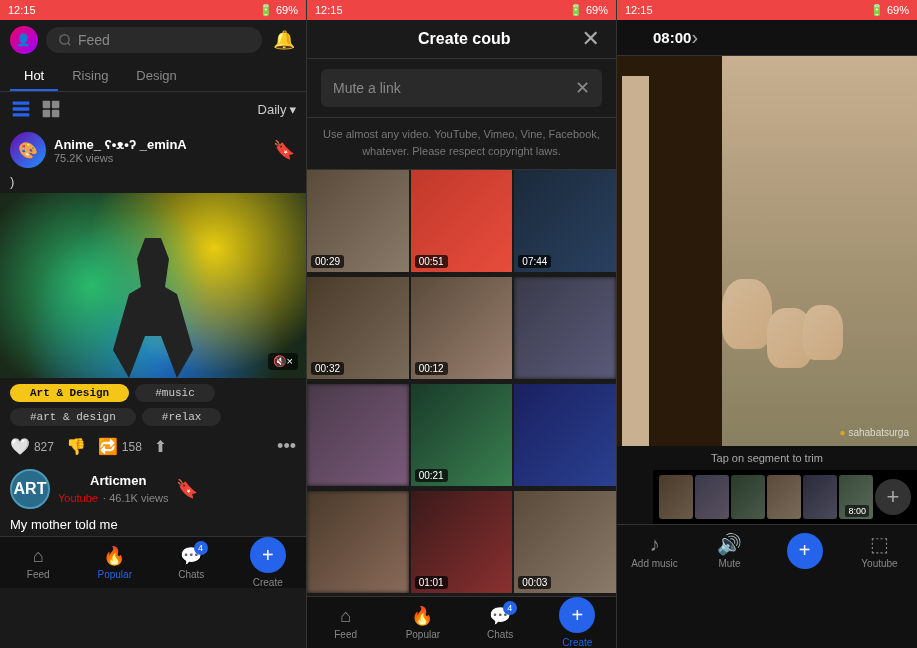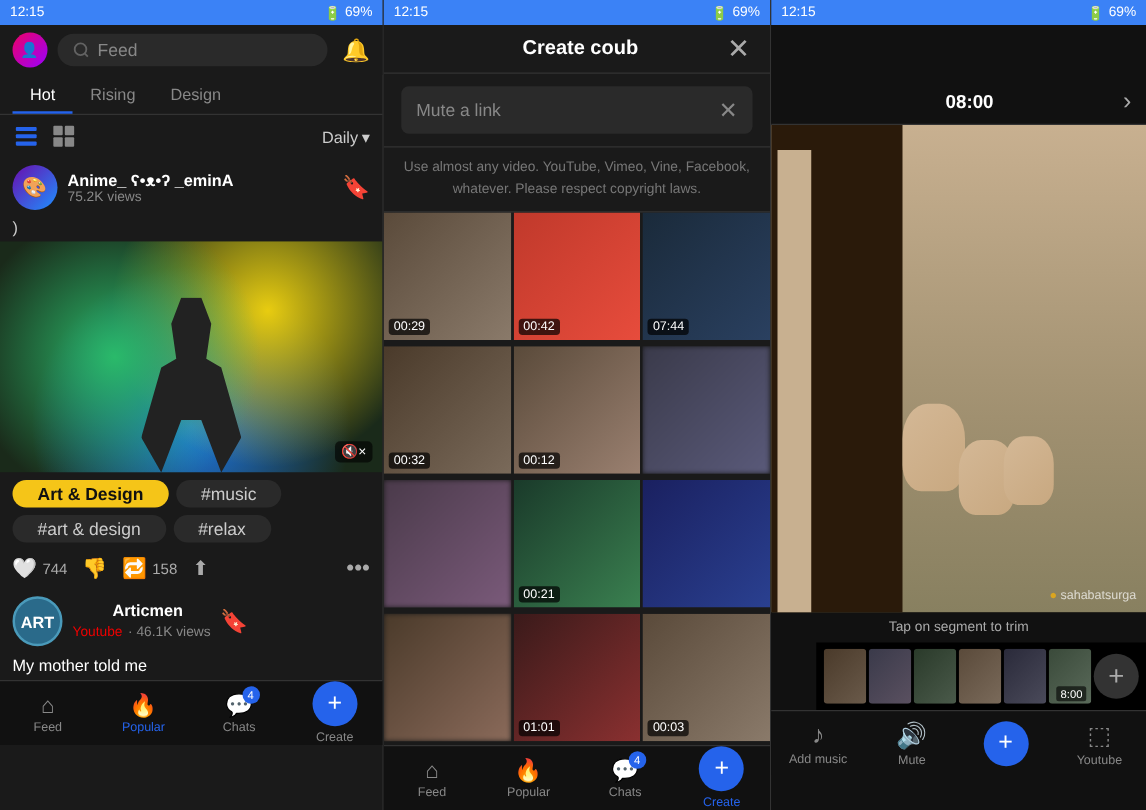--- a/index.html
+++ b/index.html
@@ -157,24 +157,25 @@
 
     .tags-row {
       display: flex;
       padding: 6px 10px;
       gap: 6px;
       flex-wrap: wrap;
     }
     .tag {
       padding: 3px 20px;
       border-radius: 14px;
-      font-size: 14px;
+      font-size: 11px;
       background: #2a2a2a;
       color: #ccc;
       cursor: pointer;
+      font-family: Liberation Mono, monospace;
     }
     .tag.primary { background: #f5c518; color: #111; font-weight: 600; }
 
     .actions-row {
       display: flex;
       align-items: center;
       padding: 4px 10px;
       gap: 12px;
     }
     .action-btn {
@@ -188,21 +189,21 @@
       display: flex;
       align-items: center;
       padding: 8px 10px;
       gap: 8px;
     }
     .post2-avatar {
       width: 40px; height: 40px;
       border-radius: 50%;
       background: #2a6a8a;
       display: flex; align-items: center; justify-content: center;
-      font-size: 13px;
+      font-size: 16px;
       font-weight: 700;
       color: #fff;
       flex-shrink: 0;
       border: 2px solid #4a9aba;
     }
     .post2-info .post2-name { font-size: 13px; font-weight: 600; margin-left: 32px; }
     .post2-info .post2-source { font-size: 11px; color: #e00; }
     .post2-info .post2-views { font-size: 11px; color: #888; display: inline; }
     .post2-caption { padding: 0 10px 4px; font-size: 13px; }
 
@@ -336,24 +337,22 @@
     .panel3 {
       flex: 1;
       background: #111;
       display: flex;
       flex-direction: column;
     }
 
     .panel3-header {
       display: flex;
       align-items: center;
-      justify-content: space-between;
       padding: 6px 12px;
       border-bottom: 1px solid #333;
-      margin-top: 44px;
     }
     .panel3-time { font-size: 15px; font-weight: 600; }
     .panel3-next { font-size: 20px; color: #aaa; cursor: pointer; }
 
     .video-main {
       flex: 1;
       background: #000;
       position: relative;
       overflow: hidden;
       max-height: 390px;
@@ -471,21 +470,21 @@
       font-size: 20px; color: #fff;
     }
 
     
     .sbar {
       height: 20px;
       display: flex;
       align-items: center;
       justify-content: space-between;
       padding: 0 8px;
-      background: #3b82f6;
+      background: #ef4444;
       font-size: 11px;
       color: #fff;
     }
     .sbar-icons { display: flex; gap: 3px; align-items: center; }
   </style>
 </head>
 <body>
 
 <div class="panels">
 
@@ -563,21 +562,21 @@
     <div class="tags-row">
       <span class="tag primary">Art &amp; Design</span>
       <span class="tag">#music</span>
       <span class="tag">#art &amp; design</span>
       <span class="tag">#relax</span>
     </div>
 
     <div class="actions-row">
       <div class="action-btn">
         <span class="action-icon">🤍</span>
-        <span>744</span>
+        <span>827</span>
       </div>
       <div class="action-btn">
         <span class="action-icon">👎</span>
       </div>
       <div class="action-btn">
         <span class="action-icon">🔁</span>
         <span>158</span>
       </div>
       <div class="action-btn">
         <span class="action-icon">⬆</span>
@@ -641,21 +640,21 @@
 
     <div class="link-hint">Use almost any video. YouTube, Vimeo, Vine, Facebook, whatever. Please respect copyright laws.</div>
 
     <div class="video-grid">
       <div class="video-thumb">
         <div class="video-thumb-bg thumb-cat1"></div>
         <span class="thumb-duration">00:29</span>
       </div>
       <div class="video-thumb">
         <div class="video-thumb-bg thumb-thank"></div>
-        <span class="thumb-duration">00:42</span>
+        <span class="thumb-duration">00:51</span>
       </div>
       <div class="video-thumb">
         <div class="video-thumb-bg thumb-dark1"></div>
         <span class="thumb-duration">07:44</span>
       </div>
       <div class="video-thumb">
         <div class="video-thumb-bg thumb-cat2"></div>
         <span class="thumb-duration">00:32</span>
       </div>
       <div class="video-thumb">

